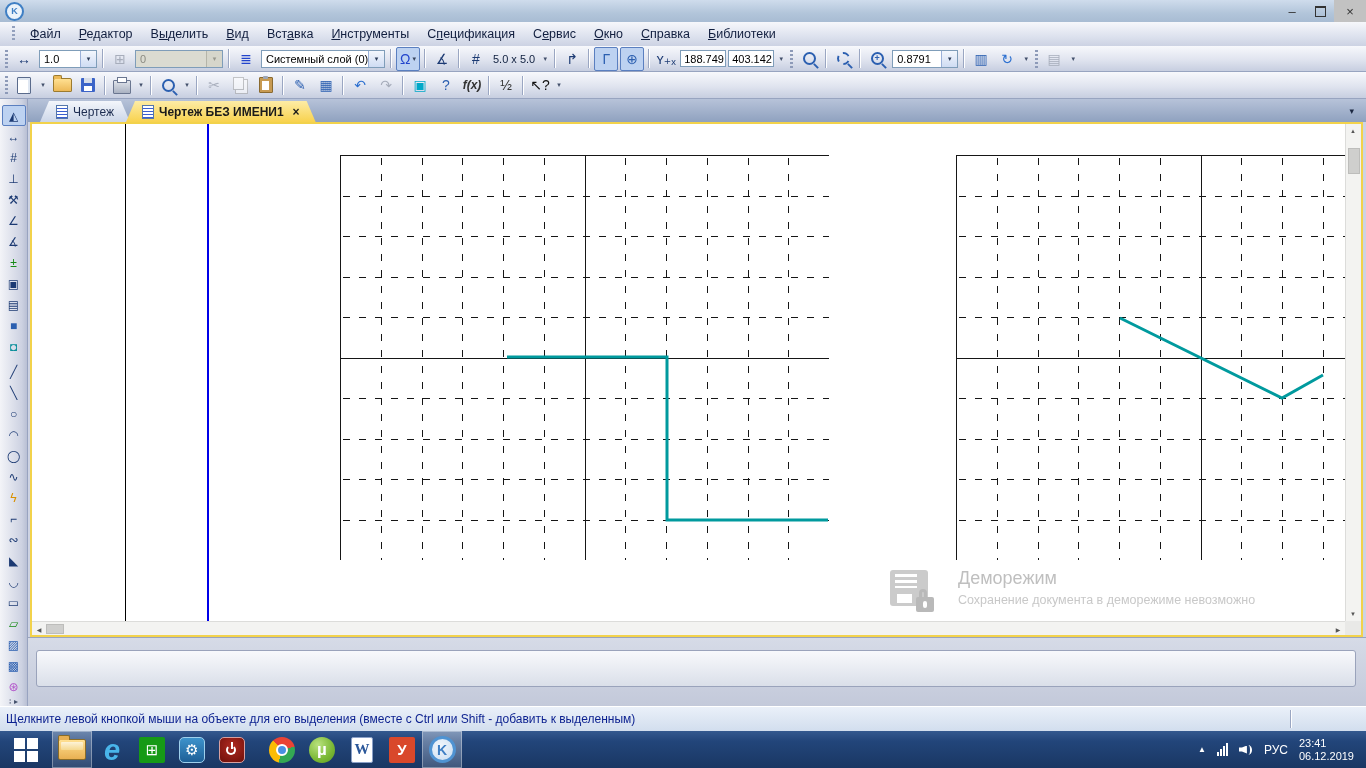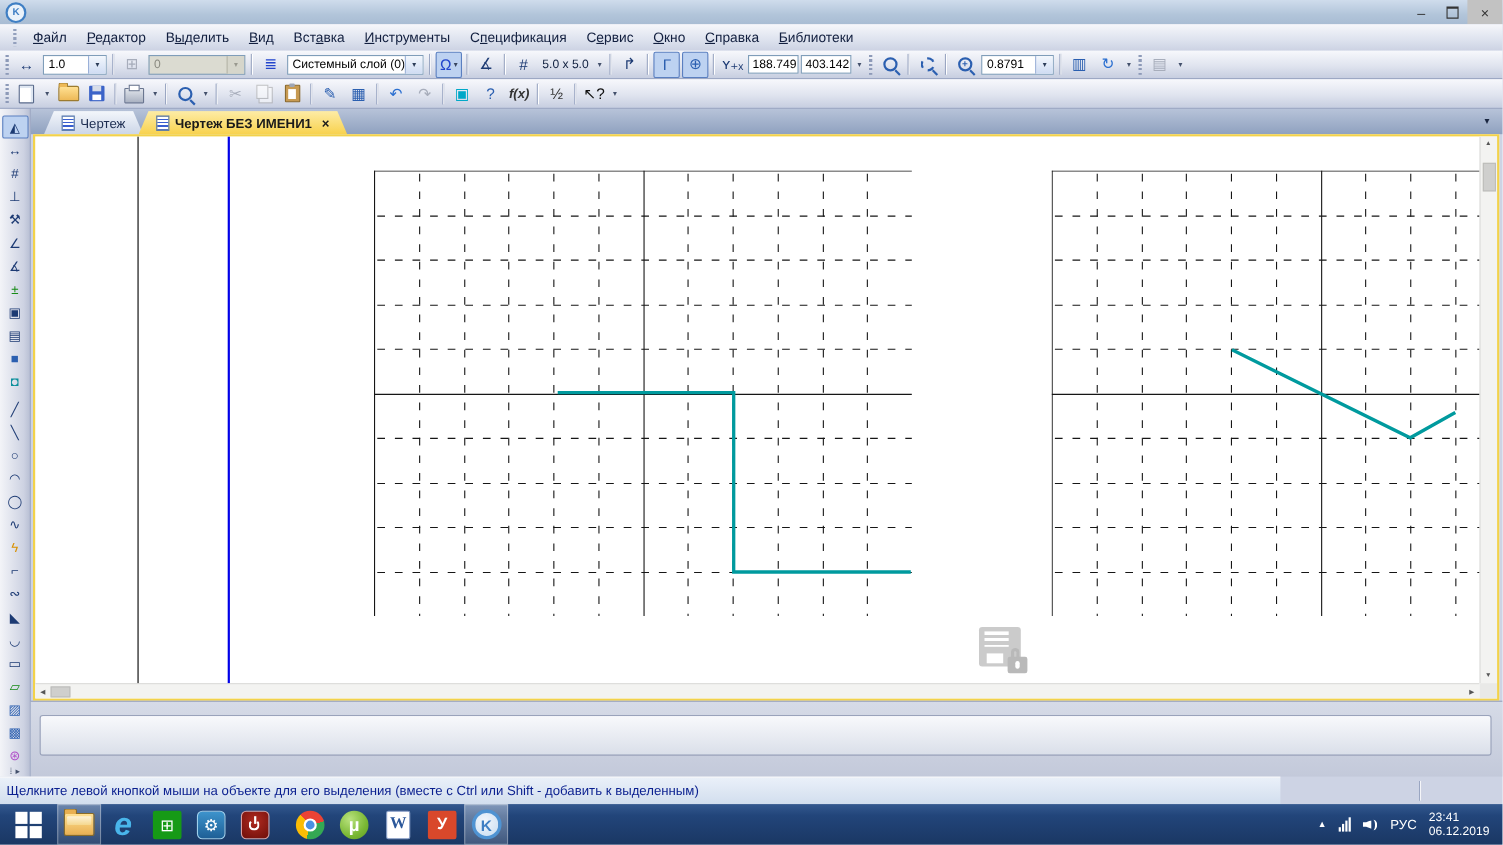--- a/index.html
+++ b/index.html
@@ -116,21 +116,21 @@
     border-bottom:none;border-radius:8px 8px 0 0;box-sizing:border-box}
   .demo-icon .lk::after{content:'';position:absolute;left:7px;top:4px;width:4px;height:7px;background:#fff;border-radius:2px}
   .demo-title{font-size:18px;color:#bfbfbf;margin-bottom:4px}
   .demo-sub{font-size:12.5px;color:#c8c8c8}
   
   .proppanel{position:absolute;left:28px;top:637px;width:1338px;height:69px;
     background:linear-gradient(180deg,#d6dbe7,#c3c9da);border-top:1px solid #9aa4bc;box-sizing:border-box}
   .propinner{position:absolute;left:8px;top:12px;right:10px;height:35px;border:1px solid #9aa3bb;border-radius:3px;
     background:linear-gradient(180deg,#f8f9fc,#dadfe9)}
   
-  .statusbar{position:absolute;left:0;top:706px;width:1164px;height:25px;
+  .statusbar{position:absolute;left:0;top:706px;width:1366px;height:25px;
     background:linear-gradient(180deg,#eaf0f9,#d2deee);border-top:1px solid #fff;box-sizing:border-box;
     display:flex;align-items:center;font-size:12px;color:#0a1f8f;padding-left:6px}
   .statdiv{position:absolute;left:1290px;top:3px;width:1px;height:18px;background:#9aa6c2;border-right:1px solid #fff}
   
   .taskbar{position:absolute;left:0;top:731px;width:1366px;height:37px;
     background:linear-gradient(180deg,#34598f,#22457a 28%,#1a3763);display:flex;align-items:stretch}
   .tkbtn{width:40px;display:flex;align-items:center;justify-content:center;flex:none}
   .tkbtn.active{background:linear-gradient(180deg,rgba(255,255,255,.28),rgba(255,255,255,.10));
     box-shadow:inset 0 0 0 1px rgba(255,255,255,.35)}
   .tkbtn.focused{background:linear-gradient(180deg,rgba(255,255,255,.38),rgba(255,255,255,.16))}
@@ -366,20 +366,24 @@
       <span>▸</span>
     </span>
   </div>
 
 <div class="docframe">
   <div class="demo">
     <span class="demo-icon">
         <span class="fl"></span>
         <span class="lk"></span>
       </span>
+    <span>
+      <div class="demo-title">Деморежим</div>
+      <div class="demo-sub">Сохранение документа в деморежиме невозможно</div>
+    </span>
   </div>
   <div class="vsb">
     <span class="sbarrow" style="top:0;left:0">▲</span>
     <span class="sbthumb" style="left:2px;top:24px;width:12px;height:26px"></span>
     <span class="sbarrow" style="bottom:0;left:0">▼</span>
   </div>
   <div class="hsb">
     <span class="sbarrow" style="left:0;top:0">◀</span>
     <span class="sbthumb" style="left:14px;top:2px;width:18px;height:10px"></span>
     <span class="sbarrow" style="right:0;top:0">▶</span>

